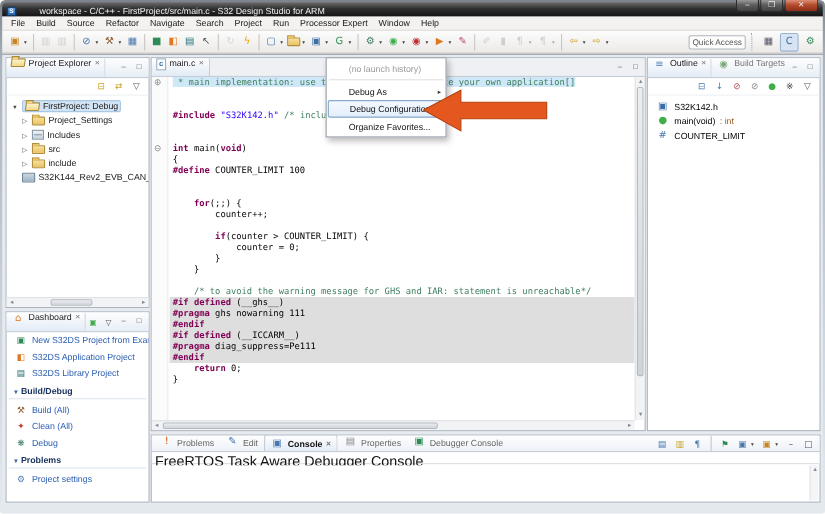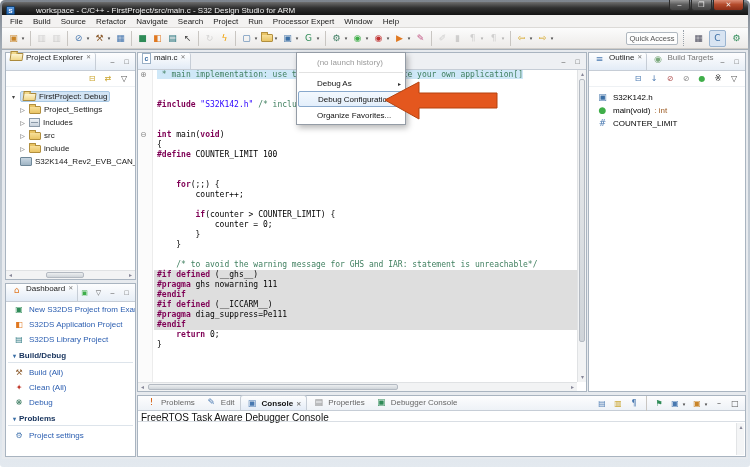--- a/index.html
+++ b/index.html
@@ -104,21 +104,21 @@
   .orow{height:13px;display:flex;align-items:center;gap:4px;font-size:8px;padding-left:7px;white-space:nowrap}
   .osuffix{color:#9c5a21}
   
   .ctabs{height:15px;display:flex;align-items:flex-end;background:linear-gradient(#fdfdfe,#eef2f7);
          border-bottom:1px solid #c6cdd6;padding-left:2px;position:relative}
   .ctab{display:flex;align-items:center;gap:3px;font-size:8px;color:#666;padding:0 5px;height:15px}
   .ctab.active{background:linear-gradient(#fefefe,#e4ecf7);border:1px solid #c6cdd6;border-bottom:none;
                border-radius:3px 3px 0 0;color:#111;font-weight:bold}
   .ctoolr{position:absolute;right:3px;top:0;height:15px;display:flex;align-items:center;gap:2px}
   .ctoolr .ic{width:12px;height:12px;font-size:8px}
-  .chead{height:11px;font-size:10px;color:#111;padding:1px 0 0 3px;border-bottom:1px solid #d9dee4;background:#fff}
+  .chead{height:11px;font-size:13px;color:#111;padding:1px 0 0 3px;border-bottom:1px solid #d9dee4;background:#fff}
   .cbody{position:absolute;left:1px;right:1px;top:27px;bottom:1px;background:#fff}
   .cvsb{position:absolute;right:0;top:0;bottom:0;width:8px;background:#f4f5f6;border-left:1px solid #e2e4e6}
 </style>
 </head>
 <body>
 
 <div class="win">
 
   <div class="titlebar">
     <span class="appic">S</span>

